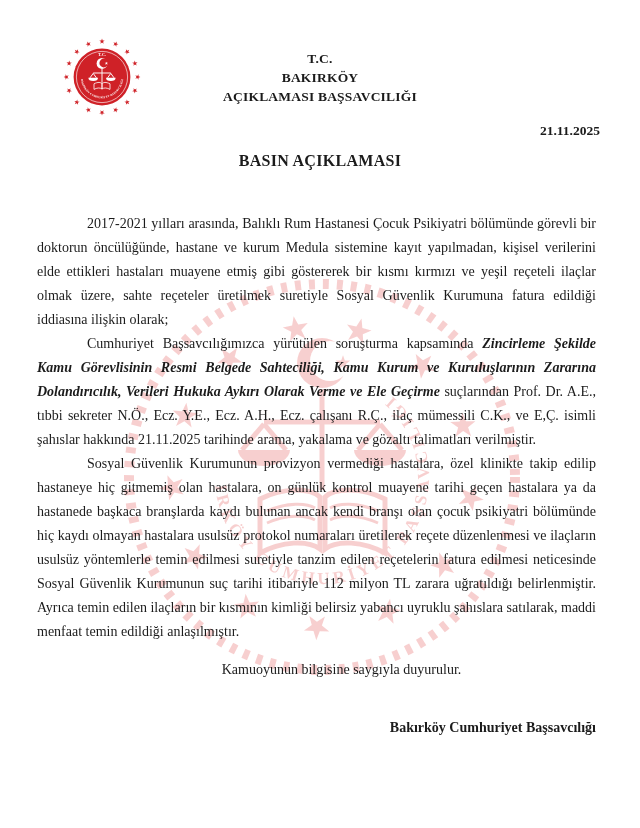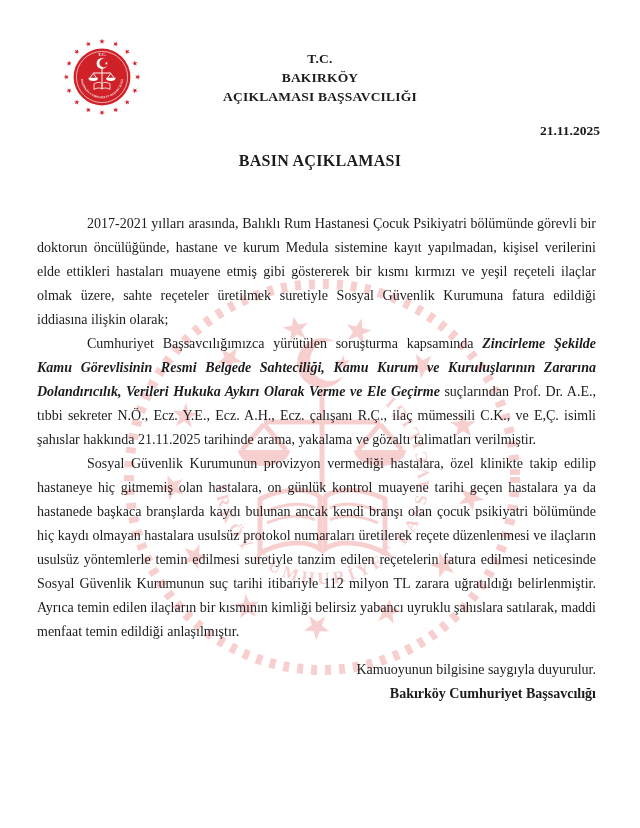--- a/index.html
+++ b/index.html
@@ -23,22 +23,22 @@
     position:absolute;left:0;right:0;top:152px;margin:0;text-align:center;
     font-size:16px;font-weight:bold;letter-spacing:.3px;
   }
   
   .doc-body{
     position:absolute;left:37px;top:212px;width:559px;
     font-size:14px;line-height:24px;text-align:justify;
   }
   .doc-body p{margin:0;text-indent:50px;}
   .charge-emphasis{font-weight:bold;font-style:italic;}
-  .closing-line{margin-top:14px !important;text-align:right;}
-  .signature-line{text-align:right;font-weight:bold;font-size:14px;}
+  .closing-line{margin-top:14px !important;text-align:center;}
+  .signature-line{margin-top:34px;text-align:right;font-weight:bold;font-size:14px;}
   svg text{font-family:"Liberation Serif","DejaVu Serif",serif;}
 </style>
 </head>
 <body>
 
 <div class="page">
 
   <svg class="watermark" viewBox="0 0 420 420" opacity="0.55">
     <defs>
       <path id="w-star" d="M0,-7L1.65,-2.27L6.66,-2.16L2.67,.87L4.11,5.66L0,2.7L-4.11,5.66L-2.67,.87L-6.66,-2.16L-1.65,-2.27Z"></path>

